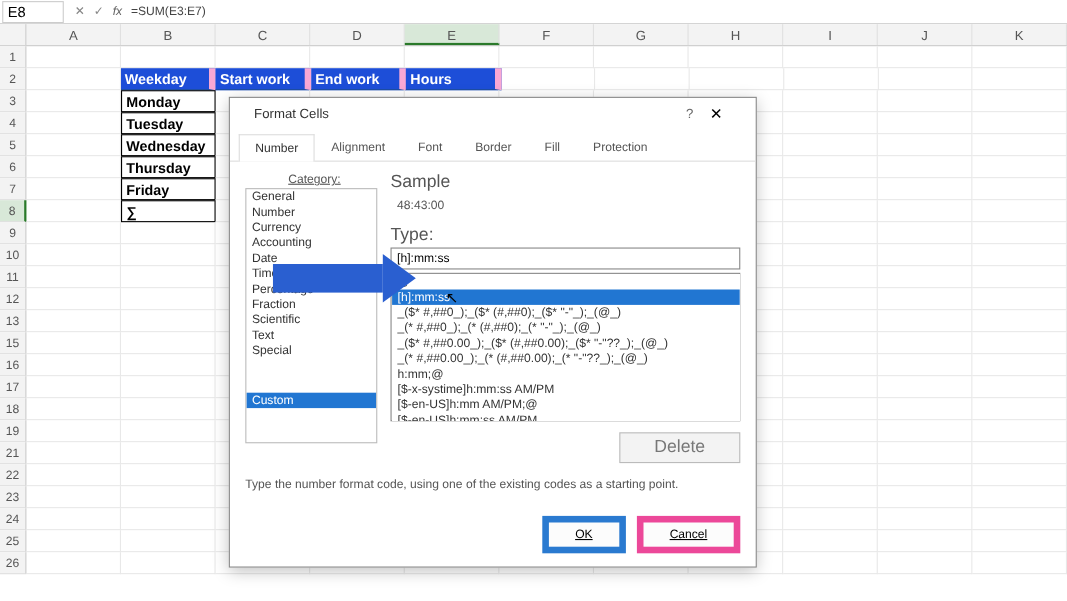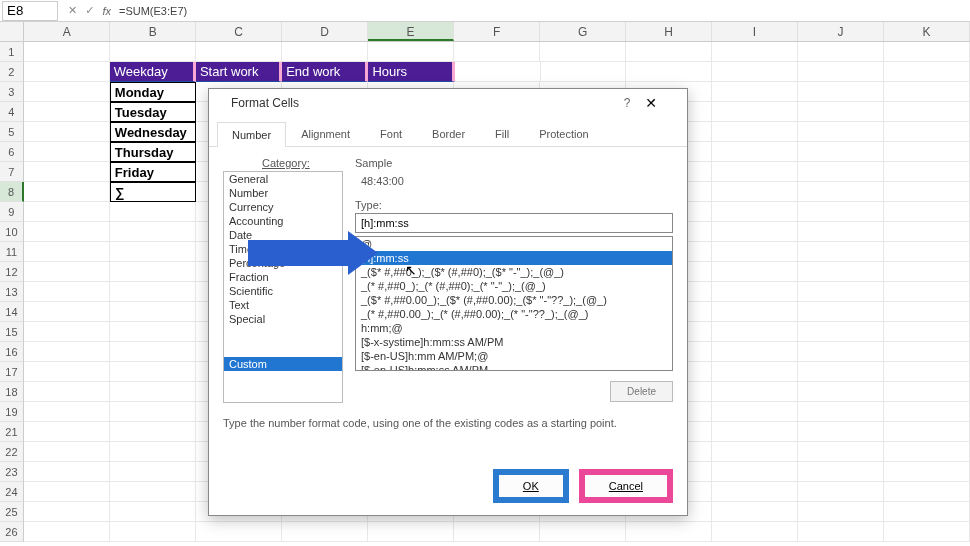--- a/index.html
+++ b/index.html
@@ -15,50 +15,50 @@
 .col-headers { display: flex; height: 20px; background: #f3f3f3; border-bottom: 1px solid #ccc; }
 .corner { width: 28px; border-right: 1px solid #ccc; background: #f3f3f3; }
 .col-h { width: 100px; text-align: center; font-size: 12px; color: #555; border-right: 1px solid #e0e0e0; line-height: 20px; }
 .col-h.sel { background: #d8e8d8; border-bottom: 2px solid #2a7a2a; }
 
 .rows { }
 .row { display: flex; height: 20px; }
 .row-h { width: 28px; text-align: center; font-size: 11px; color: #555; background: #f3f3f3; border-right: 1px solid #ccc; border-bottom: 1px solid #e0e0e0; line-height: 20px; }
 .row-h.sel { background: #d8e8d8; border-right: 2px solid #2a7a2a; }
 .cell { width: 100px; border-right: 1px solid #e8e8e8; border-bottom: 1px solid #e8e8e8; font-size: 13px; padding: 1px 4px; line-height: 18px; }
-.cell.thead { background: #4c1d95; color: #fff; font-weight: normal; border-right: 3px solid #f9a8d4; border-bottom: 1px solid #1f4fa0; }
+.cell.thead { background: #1d4ed8; color: #fff; font-weight: bold; border-right: 6px solid #f9a8d4; border-bottom: 1px solid #1f4fa0; }
 .cell.tb { border: 1px solid #000; font-weight: bold; }
 .cell.selected { outline: 2px solid #1a7a1a; outline-offset: -1px; background: #fff; }
 
 .dialog { position: absolute; left: 208px; top: 88px; width: 480px; height: 428px; background: #fff; border: 1px solid #888; box-shadow: 0 4px 14px rgba(0,0,0,.25); font-size: 12px; }
 .dlg-title { display: flex; align-items: center; height: 28px; padding: 0 22px; }
 .dlg-title .t { flex: 1; font-size: 12px; color: #333; }
 .dlg-title .help { width: 20px; text-align: center; color: #666; }
 .dlg-title .close { width: 28px; text-align: center; font-size: 14px; }
 .tabs { display: flex; border-bottom: 1px solid #ddd; padding: 0 8px; margin-top: 4px; }
 .tab { padding: 6px 14px; font-size: 11px; color: #555; border: 1px solid transparent; border-bottom: none; }
 .tab.active { border-color: #ddd; background: #fff; color: #333; position: relative; top: 1px; }
 
 .body { padding: 10px 14px; display: flex; gap: 12px; }
 .left { width: 120px; }
 .left-label { font-size: 11px; color: #555; margin-bottom: 2px; text-decoration: underline; margin-left: 39px; }
 .cat-list { border: 1px solid #bbb; height: 232px; overflow: hidden; background: #fff; }
 .cat-item { padding: 1px 5px; font-size: 11px; color: #333; }
 .cat-item.sel { background: #2176d2; color: #fff; margin-top: 31px; }
 
 .right { flex: 1; }
-.r-label { font-size: 11px; color: #555; margin-bottom: 2px; }
+.r-label { font-size: 16px; color: #555; margin-bottom: 2px; }
 .sample { border: none; padding: 4px 6px; font-size: 11px; color: #555; margin-bottom: 8px; }
 .type-input { width: 100%; border: 1px solid #888; padding: 3px 5px; font-size: 11px; background: #fff; margin-bottom: 3px; }
 .type-list { border: 1px solid #888; height: 135px; overflow-y: scroll; background: #fff; position: relative; }
 .type-item { padding: 1px 5px; font-size: 11px; color: #333; white-space: nowrap; }
 .type-item.sel { background: #2176d2; color: #fff; }
 
 .delete-row { text-align: right; margin-top: 10px; }
-.btn { border: 1px solid #bbb; background: #f3f3f3; padding: 4px 16px; font-size: 10px; color: #777; }
+.btn { border: 1px solid #bbb; background: #f3f3f3; padding: 4px 31px; font-size: 16px; color: #777; }
 
 .hint { padding: 4px 14px; font-size: 11px; color: #555; }
 
 .dlg-buttons { position: absolute; bottom: 12px; right: 14px; display: flex; gap: 10px; }
 .dlg-btn { border: 6px solid #ec4899; padding: 5px 24px; font-size: 11px; background: #fcfcfc; text-decoration: underline; }
 .dlg-btn.primary { border-color: #2a7ad0; }
 
 .arrow { position: absolute; left: 248px; top: 240px; pointer-events: none; z-index: 10; }
 .arrow-body { width: 100px; height: 26px; background: #2a5fd0; }
 .arrow-head { width: 0; height: 0; border-top: 22px solid transparent; border-bottom: 22px solid transparent; border-left: 30px solid #2a5fd0; position: absolute; left: 100px; top: -9px; }
@@ -258,34 +258,20 @@
         <div class="cell"></div>
         <div class="cell"></div>
         <div class="cell"></div>
         <div class="cell"></div>
         <div class="cell"></div>
         <div class="cell"></div>
         <div class="cell"></div>
       </div>
       <div class="row">
         <div class="row-h">13</div>
-        <div class="cell"></div>
-        <div class="cell"></div>
-        <div class="cell"></div>
-        <div class="cell"></div>
-        <div class="cell"></div>
-        <div class="cell"></div>
-        <div class="cell"></div>
-        <div class="cell"></div>
-        <div class="cell"></div>
-        <div class="cell"></div>
-        <div class="cell"></div>
-      </div>
-      <div class="row">
-        <div class="row-h">14</div>
         <div class="cell"></div>
         <div class="cell"></div>
         <div class="cell"></div>
         <div class="cell"></div>
         <div class="cell"></div>
         <div class="cell"></div>
         <div class="cell"></div>
         <div class="cell"></div>
         <div class="cell"></div>
         <div class="cell"></div>

